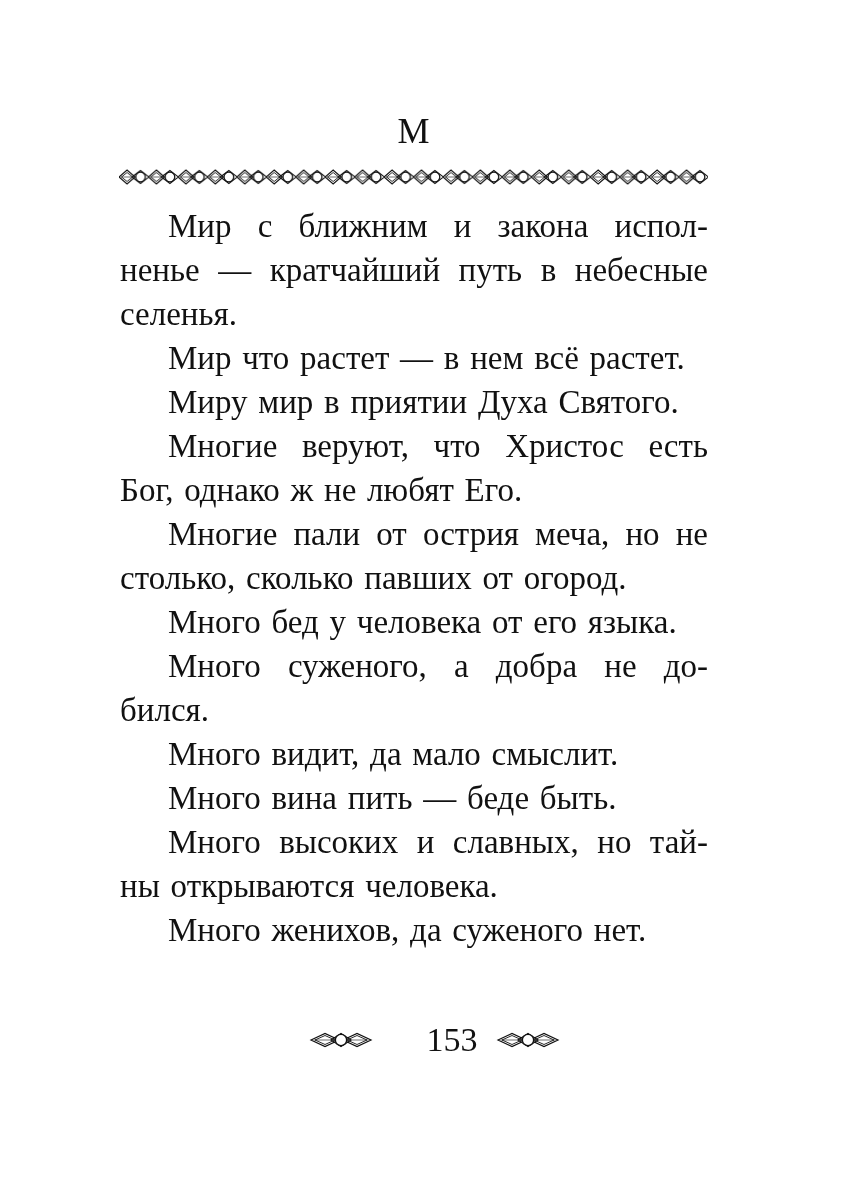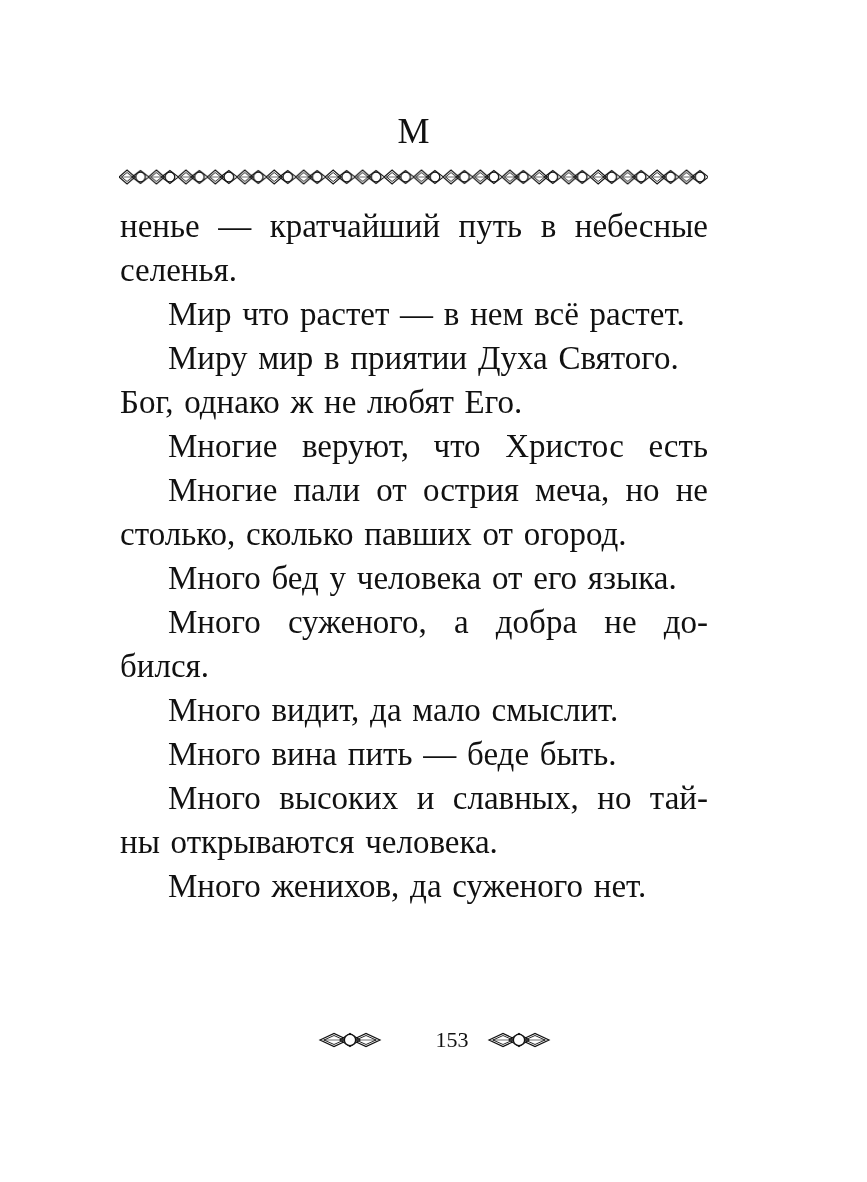--- a/index.html
+++ b/index.html
@@ -60,21 +60,21 @@
     position: absolute;
     top: 1022px;
     left: 140px;
     width: 588px;
     display: flex;
     align-items: center;
     justify-content: center;
     gap: 18px;
   }
   .footer .page-number {
-    font-size: 22px;
+    font-size: 34px;
     line-height: 36px;
     color: #111111;
     margin-left: 36px;
   }
   .footer svg {
     display: block;
   }
 </style>
 </head>
 <body>
@@ -90,26 +90,27 @@
         <path d="M2.5,11 L8,6.5 L13.5,11 L8,15.5 Z" fill="none" stroke="#111" stroke-width="0.9"></path>
         <path d="M2,11 L14,11" stroke="#111" stroke-width="0.6"></path>
         <path d="M13,11 L21.5,4.5 L30,11 L21.5,17.5 Z" fill="none" stroke="#111" stroke-width="1.1"></path>
         <circle cx="21.5" cy="11" r="4.8" fill="none" stroke="#111" stroke-width="1.3"></circle>
       </pattern>
     </defs>
     <rect x="0" y="0" width="589" height="22" fill="url(#chainpat)"></rect>
   </svg>
 
   <div class="text-block">
+      <div class="line indent">Мир с ближним и закона испол-</div>
       <div class="line">ненье — кратчайший путь в небесные</div>
       <div class="line last">селенья.</div>
       <div class="line indent last">Мир что растет — в нем всё растет.</div>
       <div class="line indent last">Миру мир в приятии Духа Святого.</div>
+      <div class="line indent">Многие веруют, что Христос есть</div>
       <div class="line last">Бог, однако ж не любят Его.</div>
-      <div class="line indent">Многие веруют, что Христос есть</div>
       <div class="line indent">Многие пали от острия меча, но не</div>
       <div class="line last">столько, сколько павших от огород.</div>
       <div class="line indent last">Много бед у человека от его языка.</div>
       <div class="line indent">Много суженого, а добра не до-</div>
       <div class="line last">бился.</div>
       <div class="line indent last">Много видит, да мало смыслит.</div>
       <div class="line indent last">Много вина пить — беде быть.</div>
       <div class="line indent">Много высоких и славных, но тай-</div>
       <div class="line last">ны открываются человека.</div>
       <div class="line indent last">Много женихов, да суженого нет.</div>

